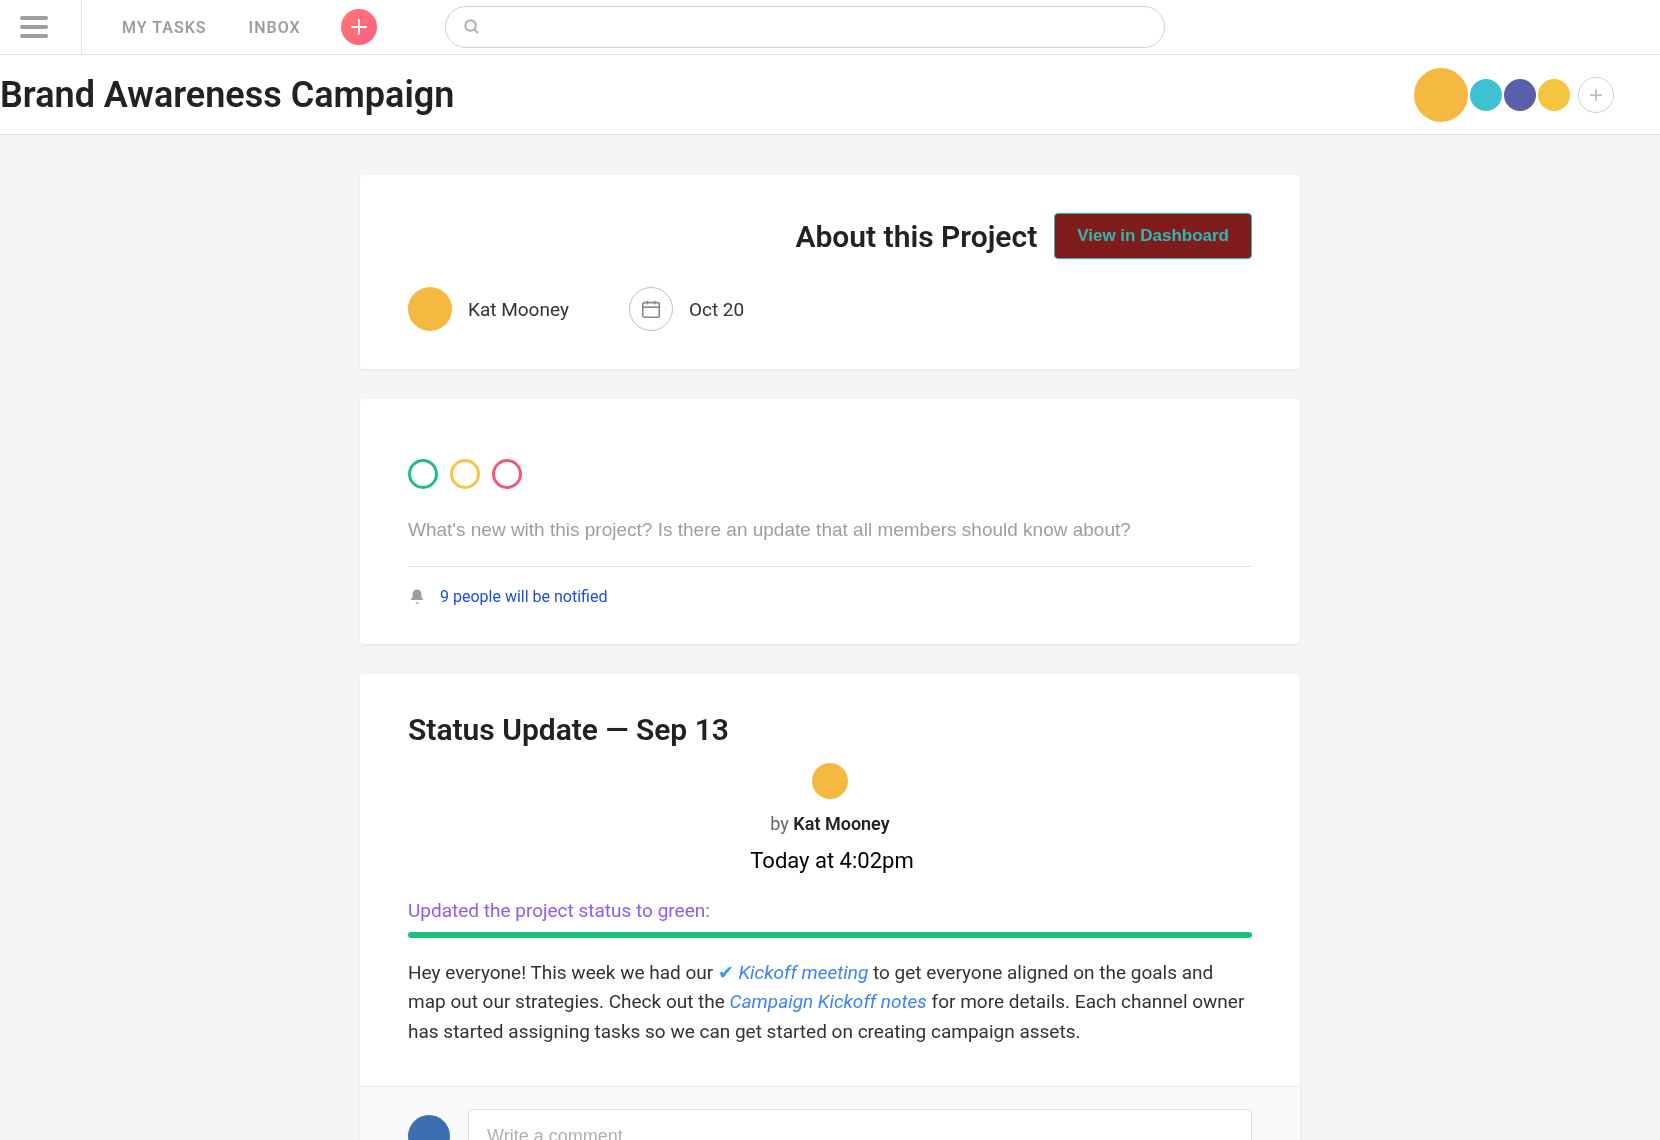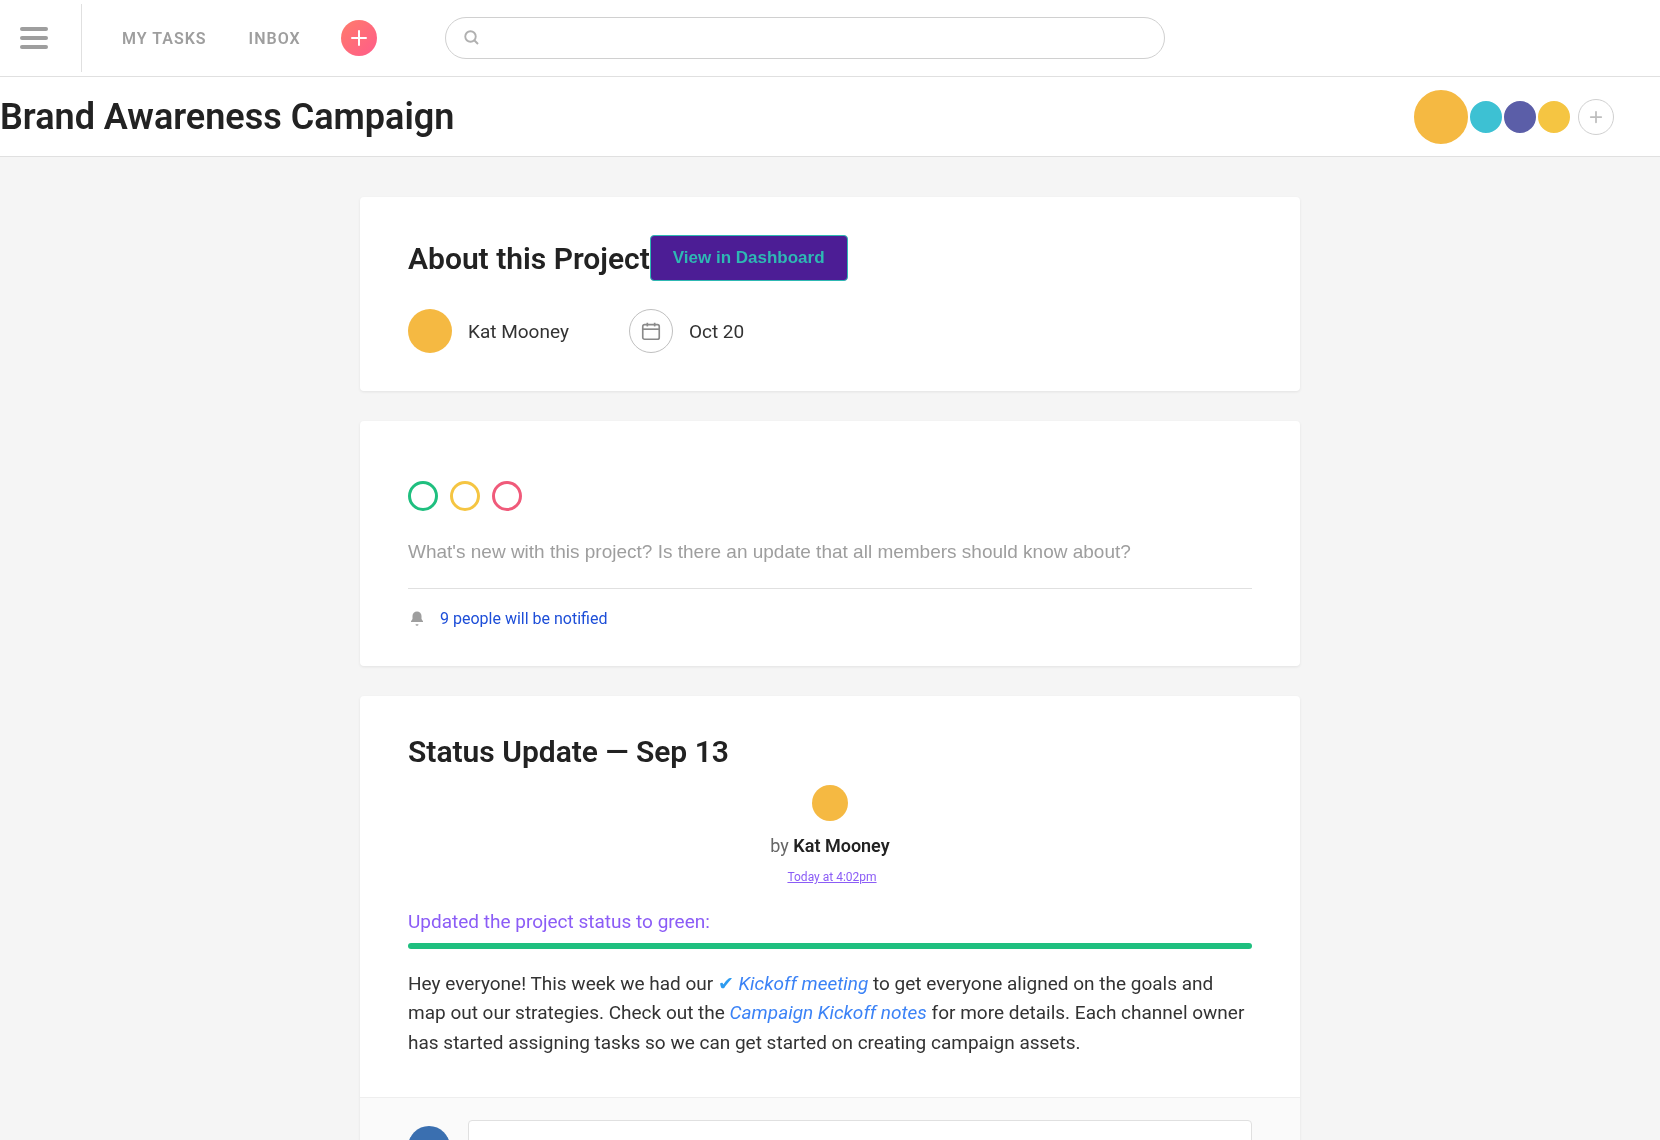--- a/index.html
+++ b/index.html
@@ -8,21 +8,21 @@
       background: #f5f5f5;
       width: 1660px;
       height: 1140px;
       overflow: hidden;
     }
     .top-nav {
       display: flex;
       align-items: center;
       background: #fff;
       border-bottom: 1px solid #e0e0e0;
-      height: 77px;
+      height: 55px;
       padding: 0 20px;
       gap: 18px;
     }
     .hamburger {
       display: flex; flex-direction: column; gap: 5px; cursor: pointer;
       width: 28px;
     }
     .hamburger span {
       display: block; height: 4px; background: #9e9e9e; border-radius: 2px;
     }
@@ -85,28 +85,28 @@
     .content-area {
       display: flex; flex-direction: column; align-items: center;
       padding: 40px 0; gap: 30px;
     }
     .card {
       background: #fff; width: 940px; border-radius: 4px;
       box-shadow: 0 1px 3px rgba(0,0,0,0.08);
       padding: 38px 48px;
     }
     .card-header-row {
-      display: flex; align-items: center; justify-content: flex-start;
+      display: flex; align-items: center; justify-content: flex-end; gap: 17px;
     }
     .card-title {
       font-size: 30px; font-weight: 600; color: #222;
     }
     .view-dash-btn {
       border: 1px solid #2eb8b3; color: #2eb8b3;
-      background: #4c1d95; padding: 12px 22px; border-radius: 4px;
+      background: #7f1d1d; padding: 12px 22px; border-radius: 4px;
       font-weight: 600; font-size: 17px; cursor: pointer;
     }
     .about-meta {
       display: flex; align-items: center; gap: 60px; margin-top: 28px;
     }
     .meta-item { display: flex; align-items: center; gap: 16px; }
     .owner-avatar {
       width: 44px; height: 44px; border-radius: 50%; background: #f5b942;
     }
     .cal-icon {
@@ -141,21 +141,21 @@
 
     .status-card { padding-bottom: 0; }
     .byline-row {
       display: flex; align-items: center; gap: 14px; margin-top: 16px; flex-direction: column;
     }
     .byline-avatar {
       width: 36px; height: 36px; border-radius: 50%; background: #f5b942;
     }
     .byline-text { font-size: 18px; color: #666; }
     .byline-text strong { color: #222; font-weight: 600; }
-    .timestamp { color: #8b5cf6; font-size: 12px; margin-left: 4px; text-decoration: underline; }
+    .timestamp { color: #000000; font-size: 22px; margin-left: 4px; }
     .status-line {
       font-size: 19px; color: #8b5cf6; margin-top: 26px;
     }
     .green-bar {
       height: 6px; background: #1fbf7f; border-radius: 3px;
       margin-top: 10px;
     }
     .body-text {
       font-size: 19px; line-height: 1.55; color: #333; margin-top: 20px;
     }

